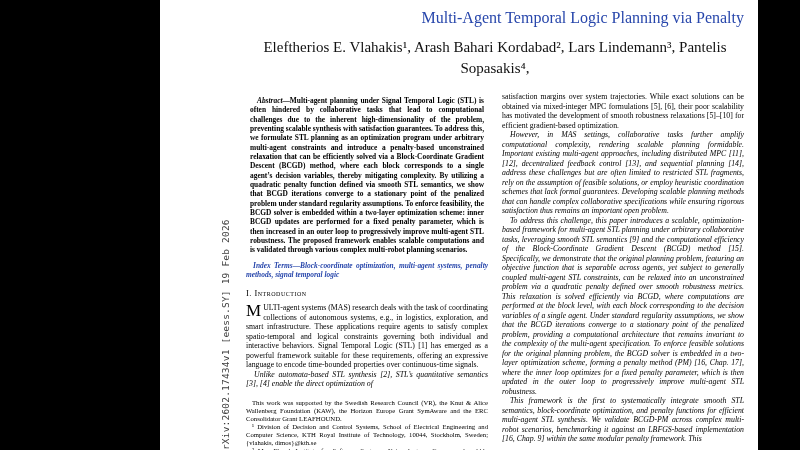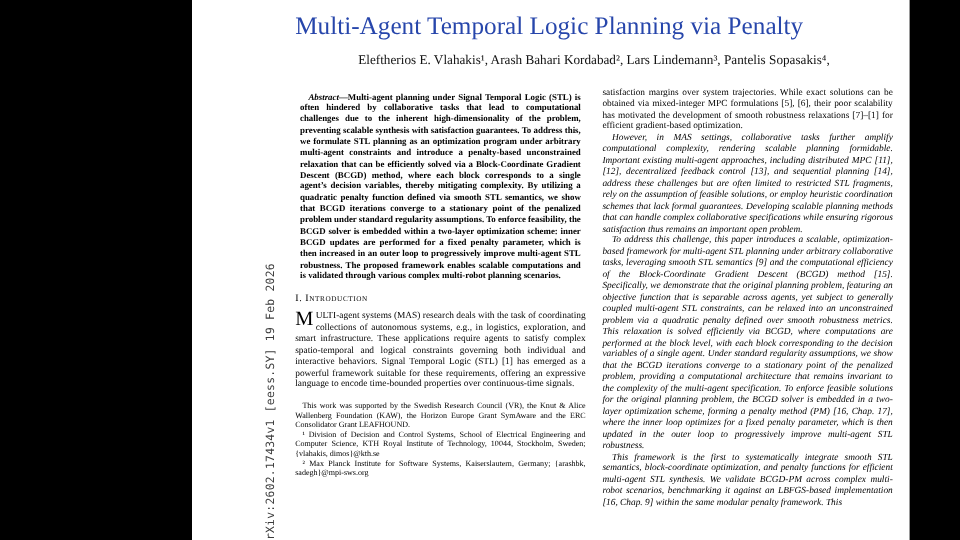--- a/index.html
+++ b/index.html
@@ -31,30 +31,30 @@
     color:#3c3c3c;
   }
   .content{
     position:absolute;
     left:86px;top:0;
     width:498px;
     color:#000;
   }
   .title{
     margin-top:8px;
-    text-align:left;
+    text-align:right;
     color:#2746ab;
-    font-size:21px;
+    font-size:16px;
     line-height:1.25;
   }
   .title span{display:block;}
   .authors{
     margin-top:9px;
     text-align:center;
-    font-size:11px;
+    font-size:15px;
     line-height:1.4;
     color:#111;
   }
   .authors span{display:block;}
   .columns{
     display:flex;
     gap:14px;
     margin-top:13px;
     text-align:justify;
   }
@@ -122,37 +122,39 @@
     <div class="authors">
       <span>Eleftherios E. Vlahakis¹, Arash Bahari Kordabad², Lars Lindemann³, Pantelis Sopasakis⁴,</span>
     </div>
 
     <div class="columns">
 
       <div class="col">
 
         <p class="abstract"><span class="label">Abstract—</span><span>Multi-agent planning under Signal Temporal Logic (STL) is often hindered by collaborative tasks that lead to computational challenges due to the inherent high-dimensionality of the problem, preventing scalable synthesis with satisfaction guarantees. To address this, we formulate STL planning as an optimization program under arbitrary multi-agent constraints and introduce a penalty-based unconstrained relaxation that can be efficiently solved via a Block-Coordinate Gradient Descent (BCGD) method, where each block corresponds to a single agent’s decision variables, thereby mitigating complexity. By utilizing a quadratic penalty function defined via smooth STL semantics, we show that BCGD iterations converge to a stationary point of the penalized problem under standard regularity assumptions. To enforce feasibility, the BCGD solver is embedded within a two-layer optimization scheme: inner BCGD updates are performed for a fixed penalty parameter, which is then increased in an outer loop to progressively improve multi-agent STL robustness. The proposed framework enables scalable computations and is validated through various complex multi-robot planning scenarios.</span></p>
 
+        <p class="index-terms"><span>Index Terms—</span><span>Block-coordinate optimization, multi-agent systems, penalty methods, signal temporal logic</span></p>
 
         <h2 class="section-heading">I. Introduction</h2>
 
         <p class="body-par"><span class="dropcap">M</span><span>ULTI-agent systems (MAS) research deals with the task of coordinating collections of autonomous systems, e.g., in logistics, exploration, and smart infrastructure. These applications require agents to satisfy complex spatio-temporal and logical constraints governing both individual and interactive behaviors. Signal Temporal Logic (STL) [1] has emerged as a powerful framework suitable for these requirements, offering an expressive language to encode time-bounded properties over continuous-time signals.</span></p>
 
+        <p class="body-par indent">Unlike automata-based STL synthesis [2], STL’s quantitative semantics [3], [4] enable the direct optimization of</p>
 
         <div class="footnotes">
           <p>This work was supported by the Swedish Research Council (VR), the Knut &amp; Alice Wallenberg Foundation (KAW), the Horizon Europe Grant SymAware and the ERC Consolidator Grant LEAFHOUND.</p>
           <p>¹ Division of Decision and Control Systems, School of Electrical Engineering and Computer Science, KTH Royal Institute of Technology, 10044, Stockholm, Sweden; {vlahakis, dimos}@kth.se</p>
           <p>² Max Planck Institute for Software Systems, Kaiserslautern, Germany; {arashbk, sadegh}@mpi-sws.org</p>
 
         </div>
 
       </div>
 
       <div class="col">
-        <p class="body-par">satisfaction margins over system trajectories. While exact solutions can be obtained via mixed-integer MPC formulations [5], [6], their poor scalability has motivated the development of smooth robustness relaxations [7]–[1] for efficient gradient-based optimization.</p>
+        <p class="body-par">satisfaction margins over system trajectories. While exact solutions can be obtained via mixed-integer MPC formulations [5], [6], their poor scalability has motivated the development of smooth robustness relaxations [5]–[10] for efficient gradient-based optimization.</p>
         <p class="body-par indent">However, in MAS settings, collaborative tasks further amplify computational complexity, rendering scalable planning formidable. Important existing multi-agent approaches, including distributed MPC [11], [12], decentralized feedback control [13], and sequential planning [14], address these challenges but are often limited to restricted STL fragments, rely on the assumption of feasible solutions, or employ heuristic coordination schemes that lack formal guarantees. Developing scalable planning methods that can handle complex collaborative specifications while ensuring rigorous satisfaction thus remains an important open problem.</p>
         <p class="body-par indent">To address this challenge, this paper introduces a scalable, optimization-based framework for multi-agent STL planning under arbitrary collaborative tasks, leveraging smooth STL semantics [9] and the computational efficiency of the Block-Coordinate Gradient Descent (BCGD) method [15]. Specifically, we demonstrate that the original planning problem, featuring an objective function that is separable across agents, yet subject to generally coupled multi-agent STL constraints, can be relaxed into an unconstrained problem via a quadratic penalty defined over smooth robustness metrics. This relaxation is solved efficiently via BCGD, where computations are performed at the block level, with each block corresponding to the decision variables of a single agent. Under standard regularity assumptions, we show that the BCGD iterations converge to a stationary point of the penalized problem, providing a computational architecture that remains invariant to the complexity of the multi-agent specification. To enforce feasible solutions for the original planning problem, the BCGD solver is embedded in a two-layer optimization scheme, forming a penalty method (PM) [16, Chap. 17], where the inner loop optimizes for a fixed penalty parameter, which is then updated in the outer loop to progressively improve multi-agent STL robustness.</p>
         <p class="body-par indent">This framework is the first to systematically integrate smooth STL semantics, block-coordinate optimization, and penalty functions for efficient multi-agent STL synthesis. We validate BCGD-PM across complex multi-robot scenarios, benchmarking it against an LBFGS-based implementation [16, Chap. 9] within the same modular penalty framework. This</p>
       </div>
 
     </div>
   </div>
 </div>
 
 </body></html>

